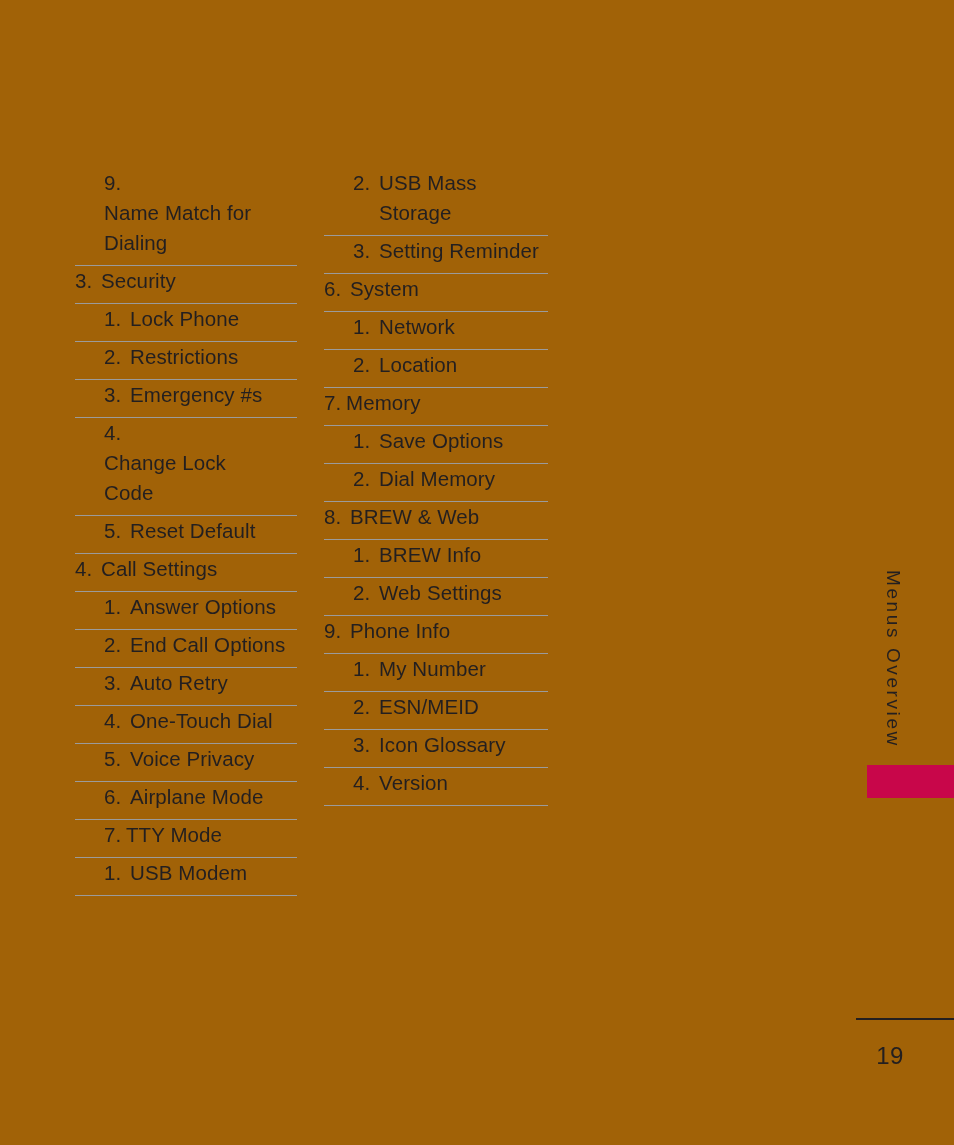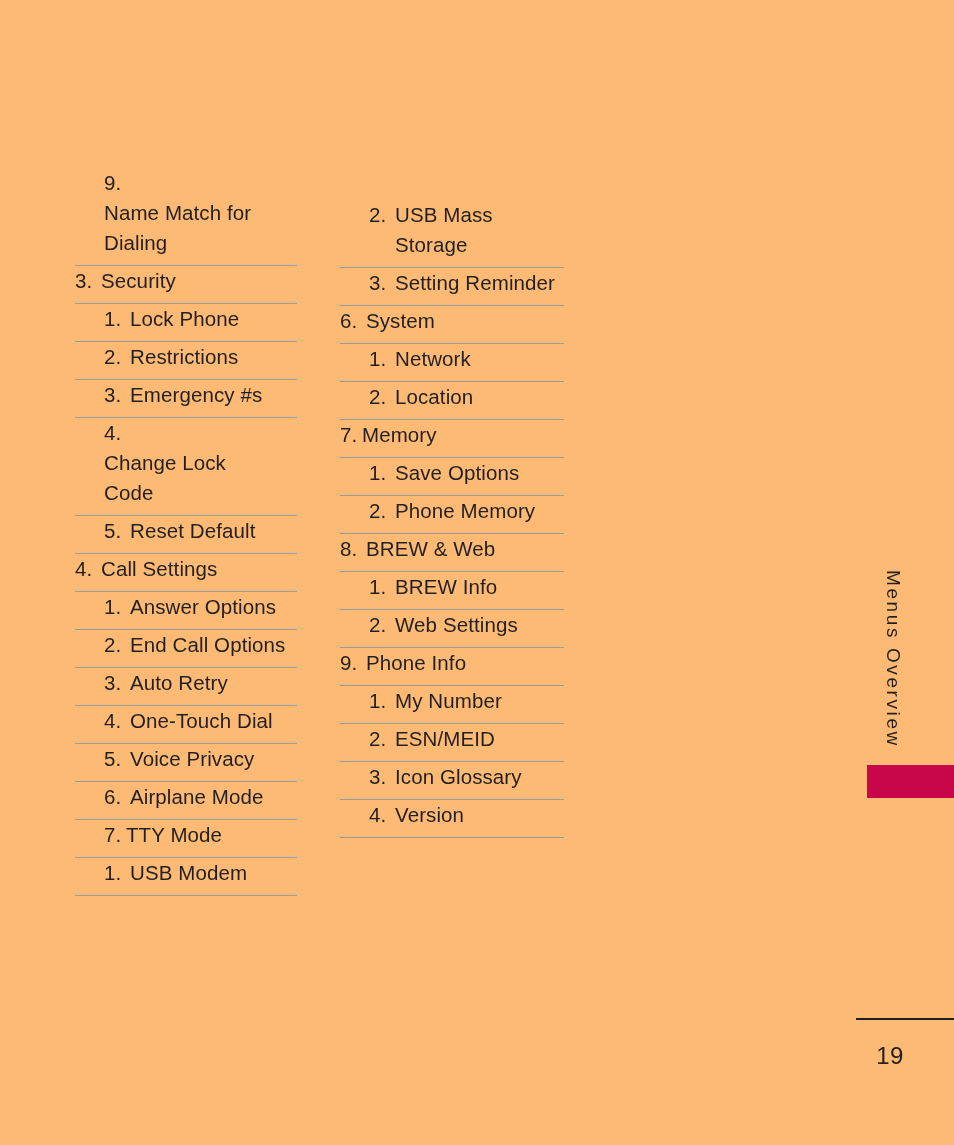--- a/index.html
+++ b/index.html
@@ -14,36 +14,36 @@
     position: relative;
     font-family: "Liberation Sans", sans-serif;
     color: #231f20;
     overflow: hidden;
   }
 
   
   .page {
     position: absolute;
     inset: 0;
-    background: #fdba74;
+    background: #a16207;
   }
 
   
   .columns {
     position: absolute;
     left: 0;
     top: 168px;
     width: 954px;
   }
   .col {
     position: absolute;
     top: 0;
   }
   .col-left  { left: 75px;  width: 222px; }
-  .col-right { left: 340px; width: 224px; margin-top: 32px; }
+  .col-right { left: 324px; width: 224px; }
 
   
   .row {
     position: relative;
     box-sizing: border-box;
     border-bottom: 1px solid #9b9b9b;
     padding: 0 0 7px 0;
     margin: 0;
   }
   .row:first-child { padding-top: 0; }
@@ -205,21 +205,21 @@
         <div class="row lvl2">
           <div class="entry"><span class="num">2.</span><span class="txt">Location</span></div>
         </div>
         <div class="row lvl1">
           <div class="entry"><span class="num tight">7.</span><span class="txt">Memory</span></div>
         </div>
         <div class="row lvl2">
           <div class="entry"><span class="num">1.</span><span class="txt">Save Options</span></div>
         </div>
         <div class="row lvl2">
-          <div class="entry"><span class="num">2.</span><span class="txt">Phone Memory</span></div>
+          <div class="entry"><span class="num">2.</span><span class="txt">Dial Memory</span></div>
         </div>
         <div class="row lvl1">
           <div class="entry"><span class="num">8.</span><span class="txt">BREW &amp; Web</span></div>
         </div>
         <div class="row lvl2">
           <div class="entry"><span class="num">1.</span><span class="txt">BREW Info</span></div>
         </div>
         <div class="row lvl2">
           <div class="entry"><span class="num">2.</span><span class="txt">Web Settings</span></div>
         </div>

